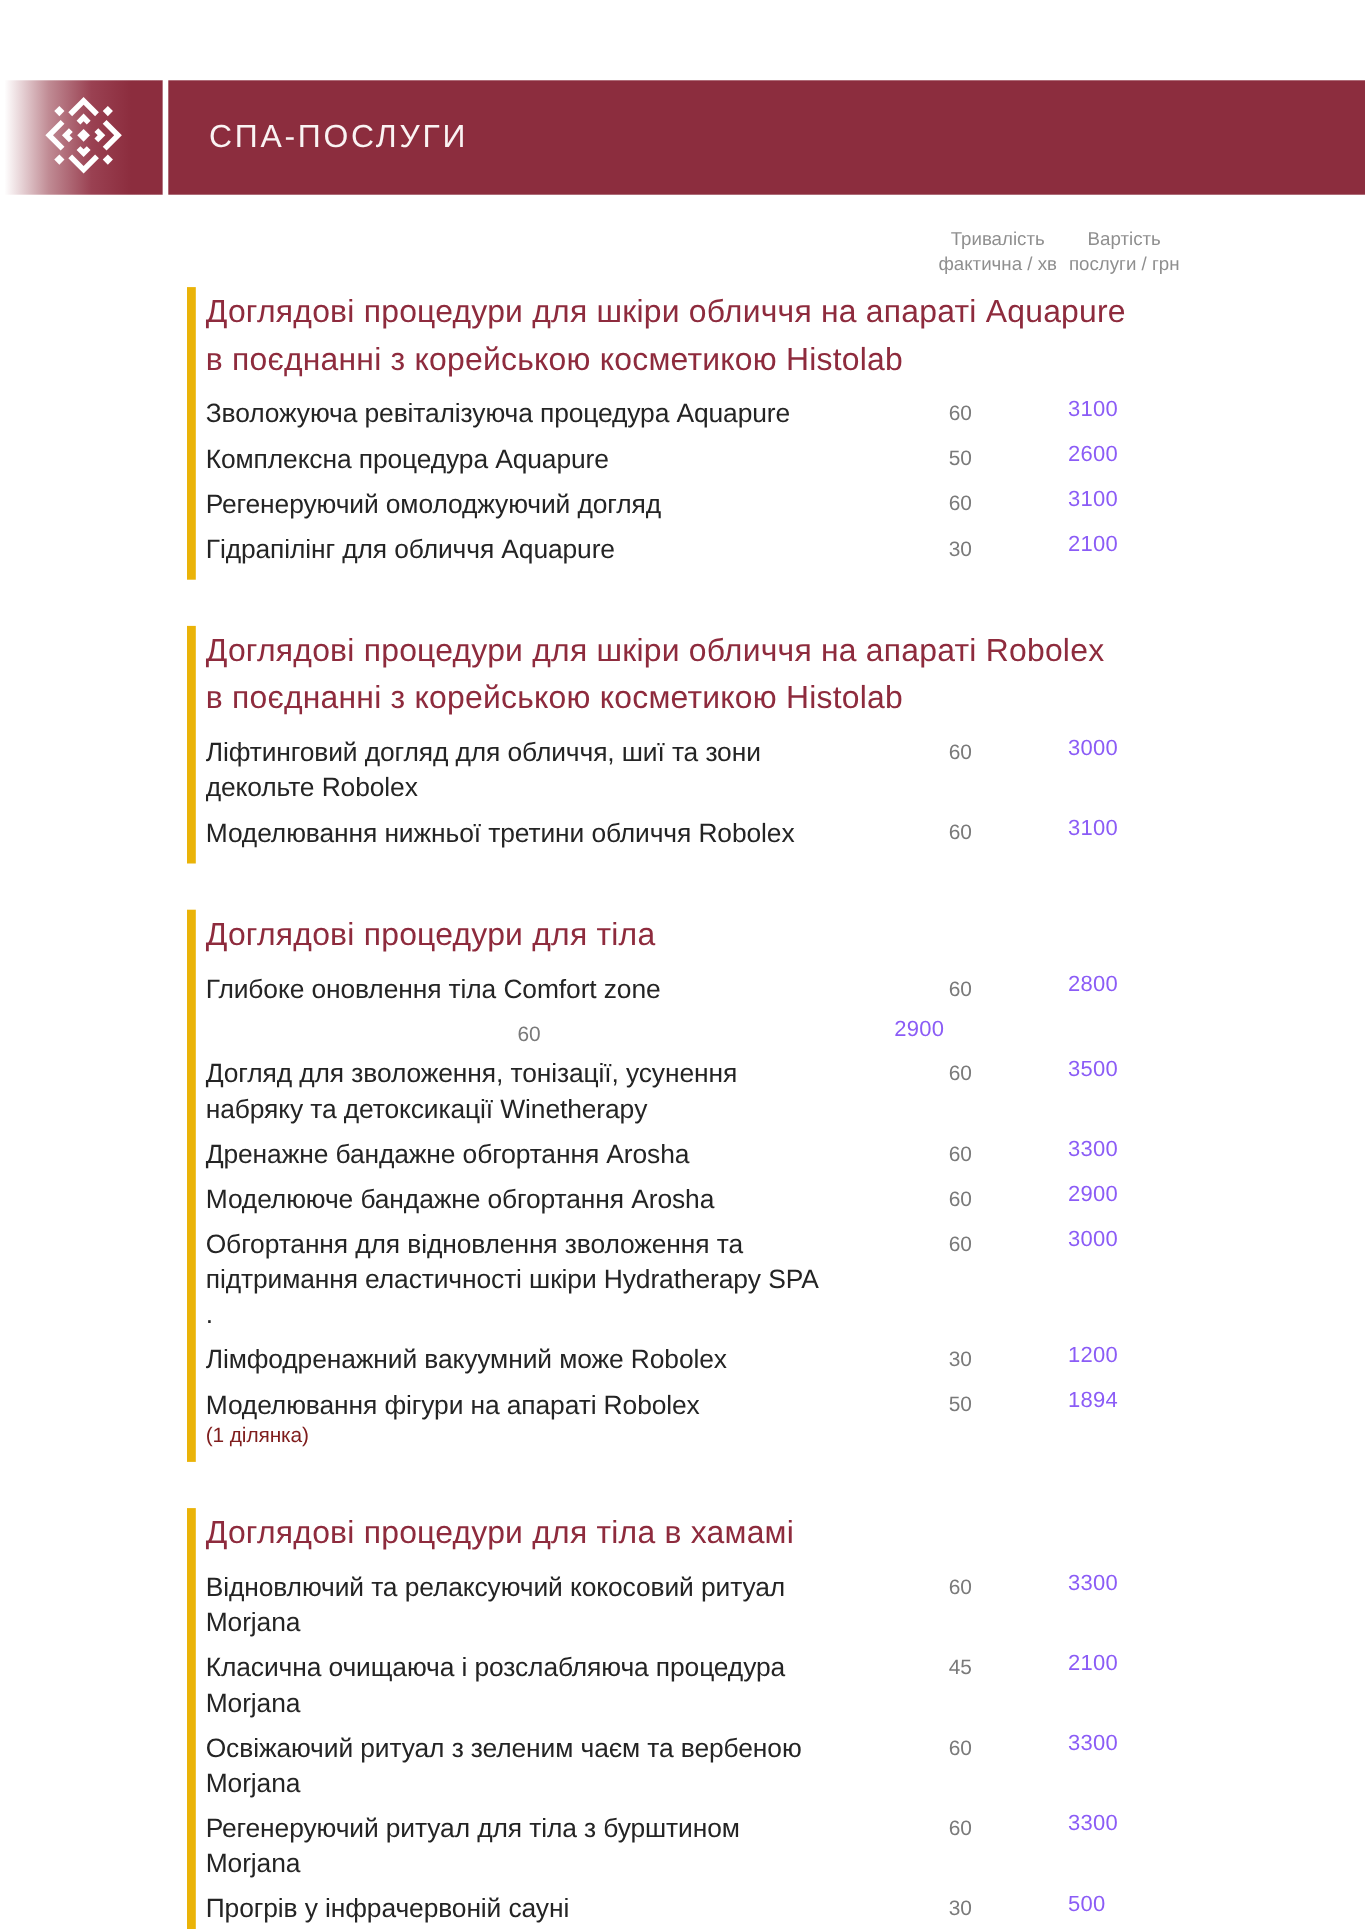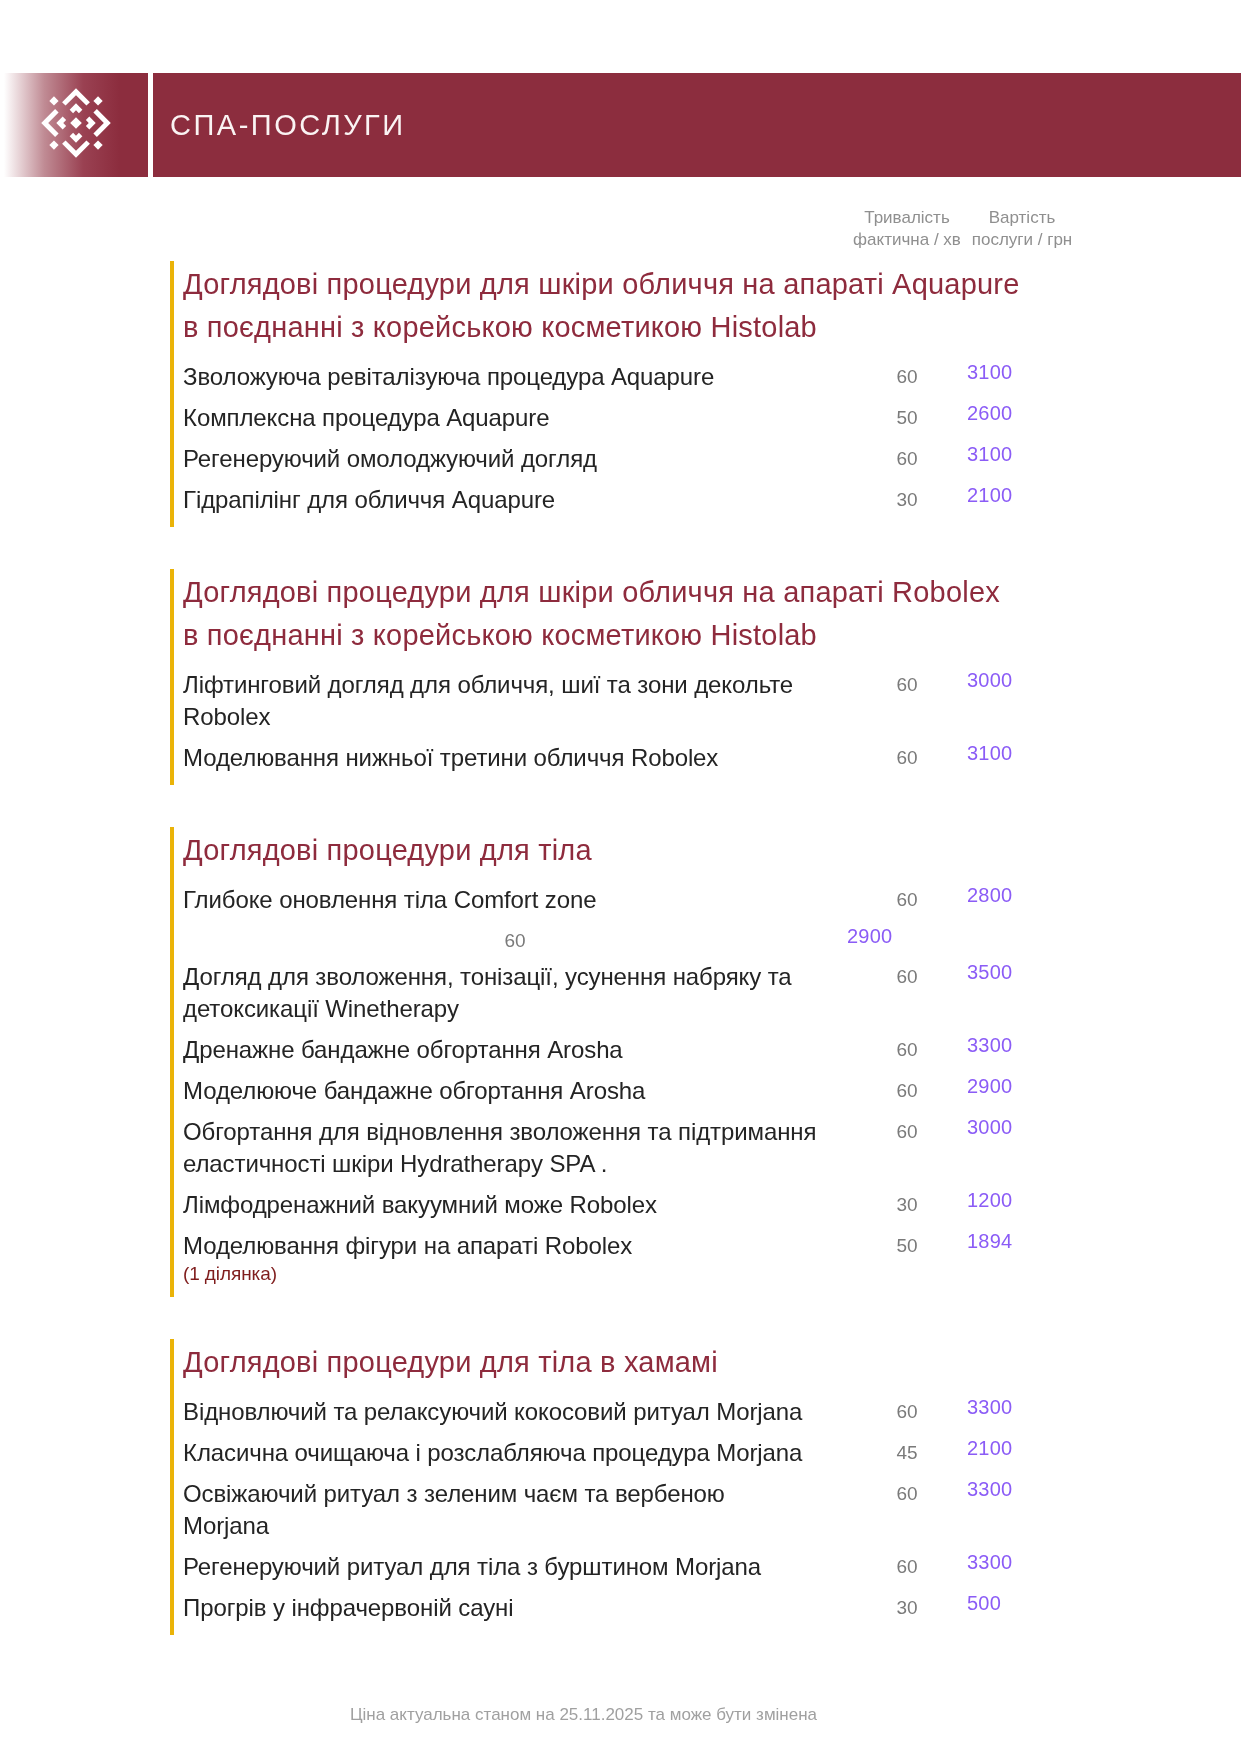--- a/index.html
+++ b/index.html
@@ -13,48 +13,48 @@
     margin-top:73px;height:104px;display:flex;align-items:stretch;
   }
   .logo-block{
     margin-left:4px;width:144px;flex:0 0 auto;
     background:linear-gradient(to right,#ffffff 0%,#c08b94 28%,#9a4152 55%,#8C2D3E 80%);
     display:flex;align-items:center;justify-content:center;
   }
   .band-gap{width:5px;background:#ffffff;flex:0 0 auto;}
   .band{
     flex:1 1 auto;background:#8C2D3E;display:flex;align-items:center;
-    padding-left:17px;
+    padding-left:37px;
   }
   .band-title{
     color:#faf3f3;font-size:29px;letter-spacing:2.5px;font-weight:400;
   }
   
   .content{margin-left:170px;width:907px;}
   .col-headers{
     display:grid;grid-template-columns:1fr 120px 110px;
     width:894px;margin:30px 0 0 13px;
   }
   .col-header{
     font-size:17px;line-height:1.3;color:#8f8f8f;text-align:center;
     white-space:pre-line;justify-self:center;
   }
   .col-header.dur{grid-column:2;}
   .col-header.pri{grid-column:3;}
   .sections{margin-top:10px;}
   .section{
-    border-left:4px solid #eab308;padding:2px 0 2px 9px;margin-bottom:42px;
+    border-left:8px solid #eab308;padding:2px 0 2px 9px;margin-bottom:42px;
   }
   .section-title{
     color:#8E2B3D;font-size:29px;line-height:43px;font-weight:500;
     margin:0 0 12px 0;max-width:840px;letter-spacing:0.2px;
   }
   .row{
     display:grid;grid-template-columns:1fr 120px 110px;
-    align-items:start;margin-bottom:9px;width:894px;
+    align-items:start;margin-bottom:9px;width:894px;gap:38px;
   }
   .row-name{
     font-size:24px;line-height:32px;color:#242424;padding-right:30px;
     letter-spacing:-0.1px;
   }
   .row-note{font-size:19px;line-height:24px;color:#7f1d1d;}
   .row-duration{
     font-size:19px;color:#7a7a7a;text-align:center;padding-top:5px;
   }
   .row-price{

